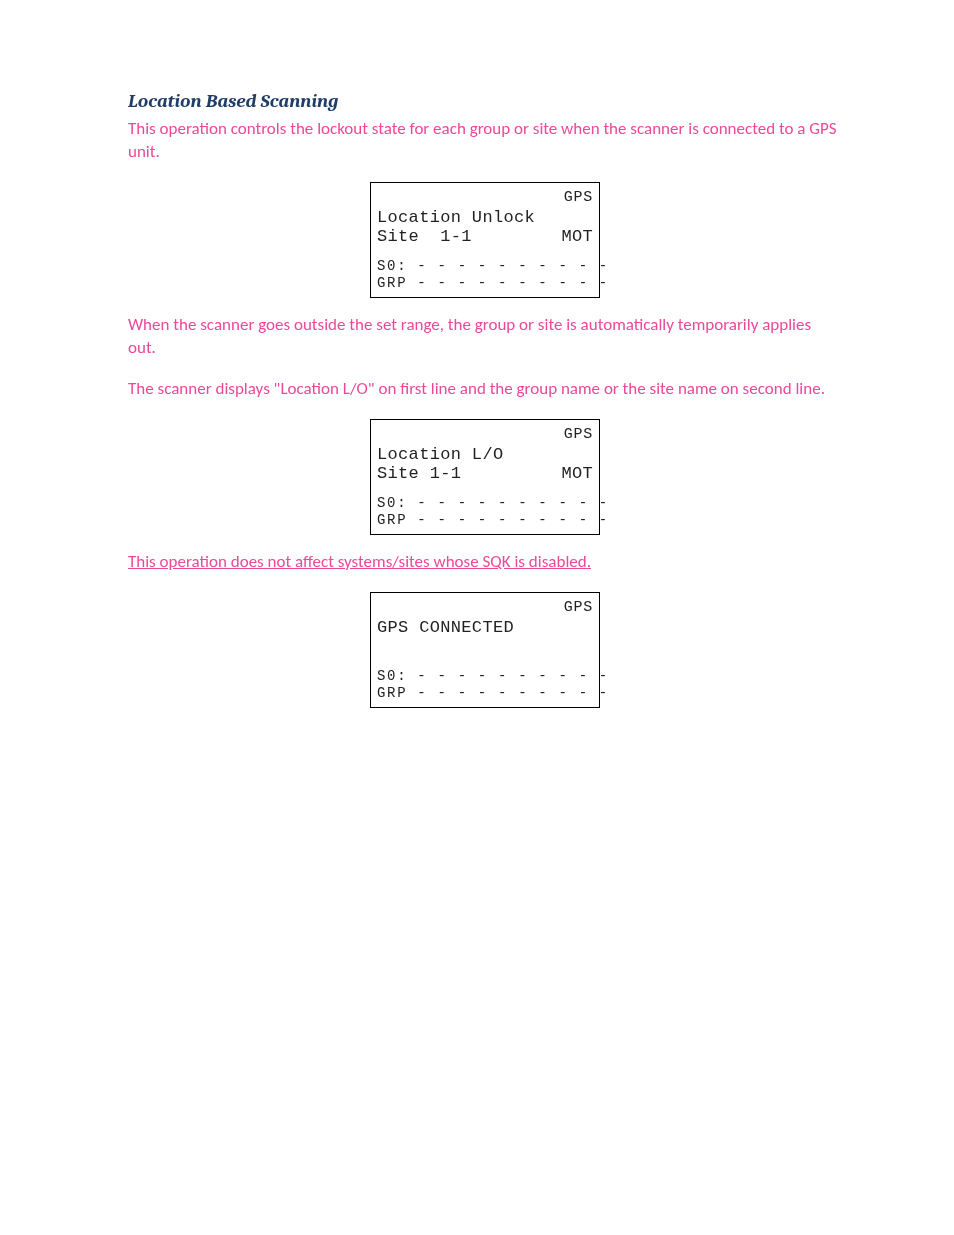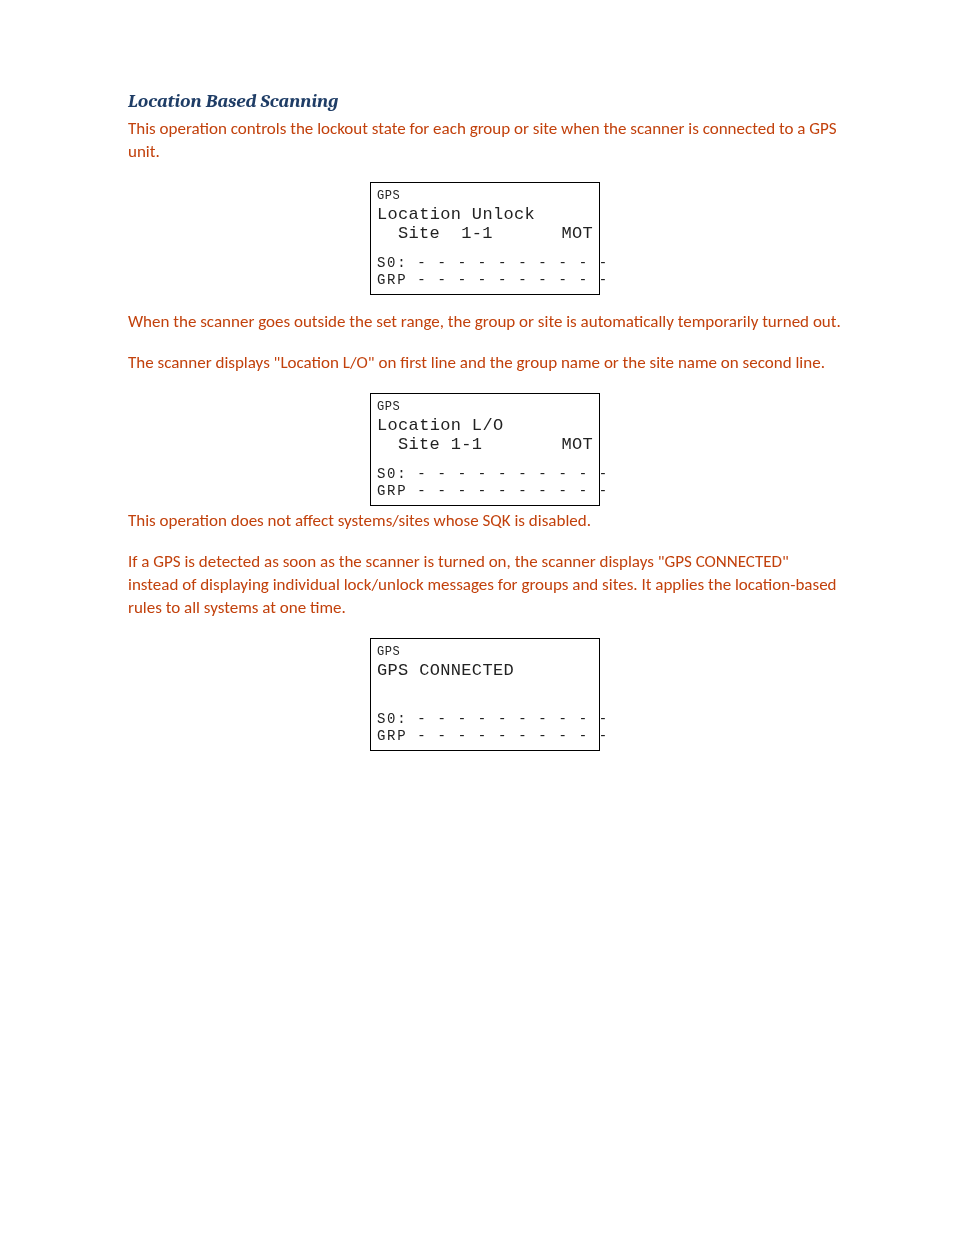--- a/index.html
+++ b/index.html
@@ -18,21 +18,21 @@
     font-style: italic;
     font-weight: bold;
     color: #1f3d66;
     font-size: 19px;
     margin: 0 0 6px 0;
   }
   p.body {
     font-size: 17px;
     line-height: 1.35;
     margin: 0 0 18px 0;
-    color: #c2410c;
+    color: #ec4899;
   }
   p.body.after-display { margin-top: 14px; }
   .uline { text-decoration: underline; }
   .display-wrap {
     width: 100%;
     display: flex;
     justify-content: center;
     margin: 0 0 16px 0;
   }
   .display {
@@ -44,36 +44,35 @@
   }
   .lcd-line {
     font-family: "Courier New", monospace;
     font-size: 17px;
     line-height: 1.12;
     letter-spacing: 0.02em;
     white-space: pre;
   }
   .lcd-top {
     font-family: "Courier New", monospace;
-    font-size: 12px;
-    text-align: left;
+    font-size: 15px;
+    text-align: right;
     letter-spacing: 0.05em;
     margin-bottom: 2px;
   }
   .lcd-middle {
     display: flex;
     justify-content: space-between;
   }
   .lcd-middle .left, .lcd-middle .right {
     font-family: "Courier New", monospace;
     font-size: 17px;
     line-height: 1.12;
     letter-spacing: 0.02em;
     white-space: pre;
-    margin-left: 21px;
   }
   .lcd-spacer { height: 12px; }
   .lcd-small {
     font-family: "Courier New", monospace;
     font-size: 14px;
     line-height: 1.25;
     letter-spacing: 0.12em;
     white-space: pre;
   }
 </style>
@@ -95,41 +94,40 @@
       <div class="lcd-middle">
         <span class="left">Site  1-1</span>
         <span class="right">MOT</span>
       </div>
       <div class="lcd-spacer"></div>
       <div class="lcd-small">S0: - - - - - - - - - -</div>
       <div class="lcd-small">GRP - - - - - - - - - -</div>
     </div>
   </div>
 
-  <p class="body after-display">When the scanner goes outside the set range, the group or site is automatically temporarily turned out.</p>
+  <p class="body after-display">When the scanner goes outside the set range, the group or site is automatically temporarily applies out.</p>
 
   <p class="body">The scanner displays "Location L/O" on first line and the group name or the site name on second line.</p>
 
   <div class="display-wrap" style="margin-bottom:2px;">
     <div class="display">
       <div class="lcd-top">GPS</div>
       <div class="lcd-line">Location L/O</div>
       <div class="lcd-middle">
         <span class="left">Site 1-1</span>
         <span class="right">MOT</span>
       </div>
       <div class="lcd-spacer"></div>
       <div class="lcd-small">S0: - - - - - - - - - -</div>
       <div class="lcd-small">GRP - - - - - - - - - -</div>
     </div>
   </div>
 
-  <p class="body" style="margin-top:4px;">This operation does not affect systems/sites whose SQK is disabled.</p>
+  <p class="body" style="margin-top:16px;text-decoration:underline;">This operation does not affect systems/sites whose SQK is disabled.</p>
 
-  <p class="body">If a GPS is detected as soon as the scanner is turned on, the scanner displays "GPS CONNECTED" instead of displaying individual lock/unlock messages for groups and sites. It applies the location-based rules to all systems at one time.</p>
 
   <div class="display-wrap">
     <div class="display">
       <div class="lcd-top">GPS</div>
       <div class="lcd-line">GPS CONNECTED</div>
       <div class="lcd-line">&nbsp;</div>
       <div class="lcd-spacer"></div>
       <div class="lcd-small">S0: - - - - - - - - - -</div>
       <div class="lcd-small">GRP - - - - - - - - - -</div>
     </div>

